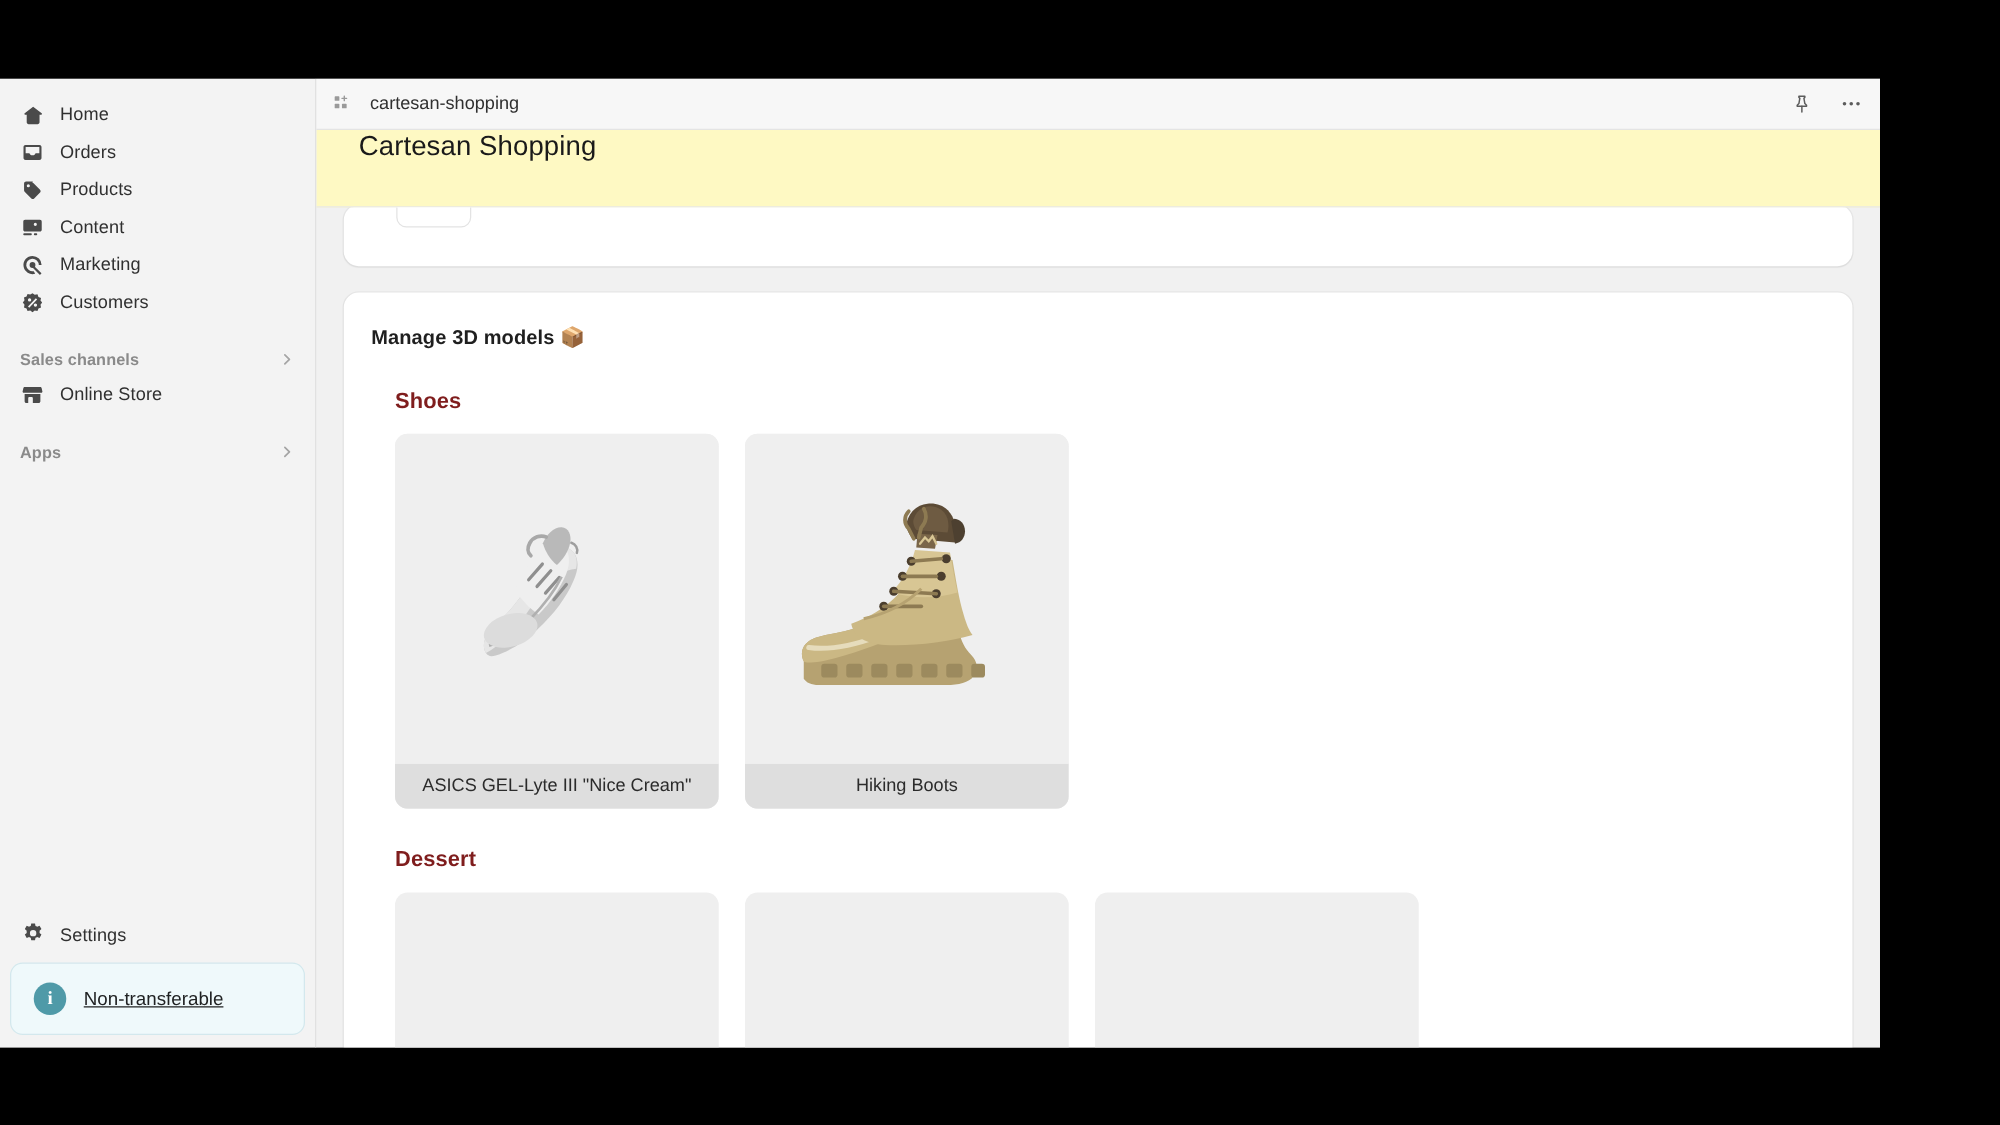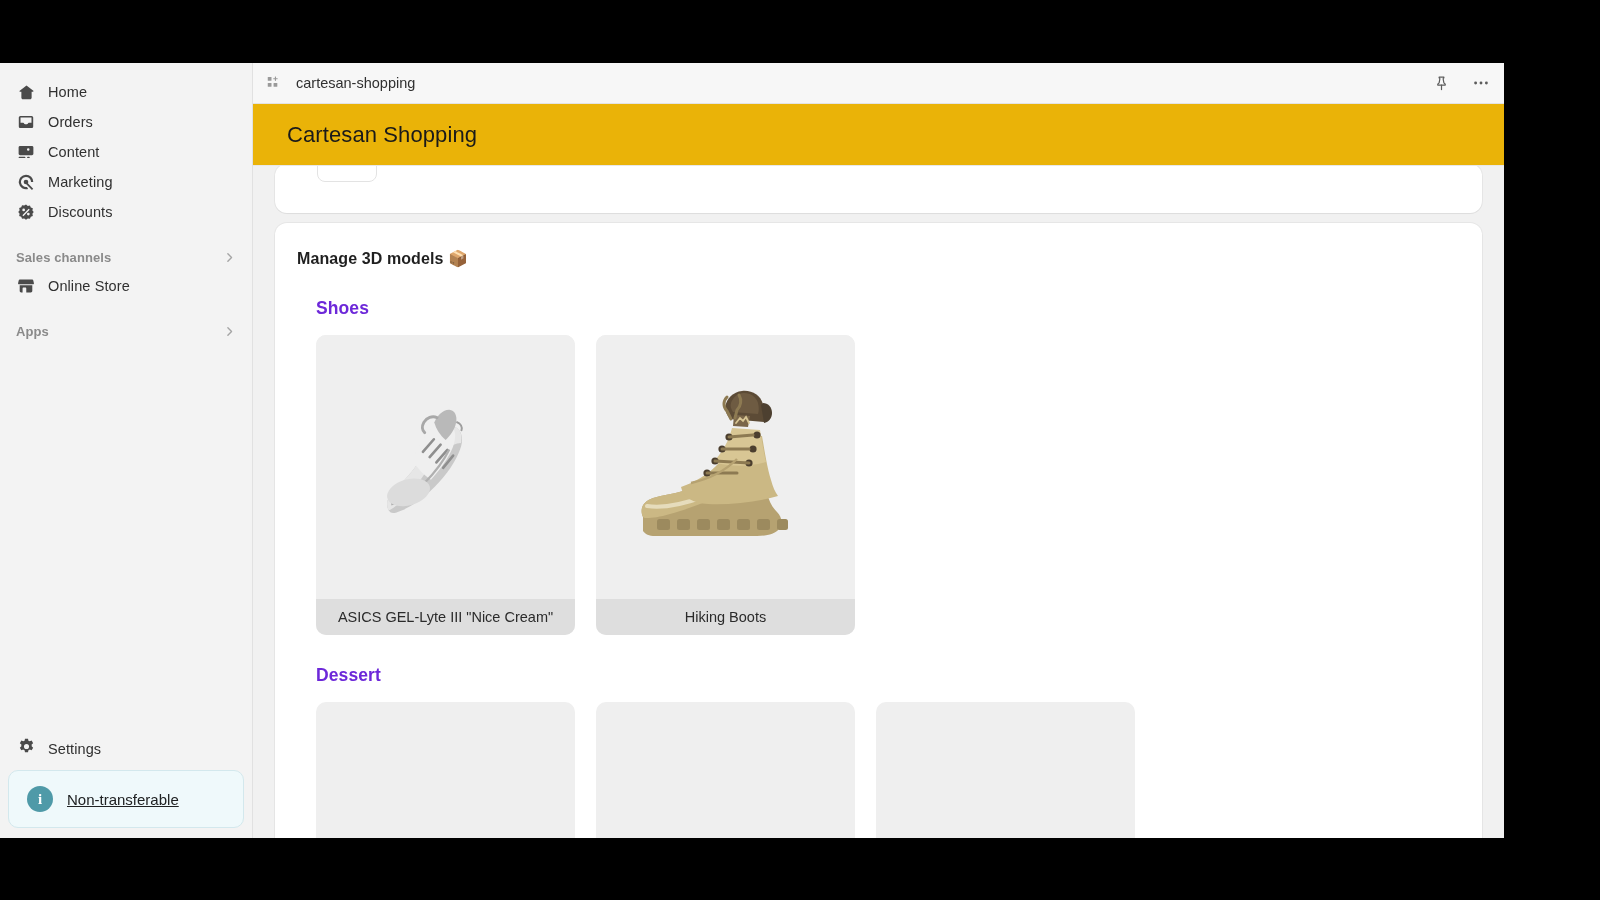--- a/index.html
+++ b/index.html
@@ -129,23 +129,23 @@
   .topbar-title { font-size: 14.5px; color: #303030; }
   .topbar-right {
     margin-left: auto;
     display: flex; align-items: center; gap: 22px;
     color: #5c5c5c;
   }
   .icon-btn { display: flex; align-items: center; cursor: pointer; }
 
   .pagehead {
     height: 62px;
-    background: #eab308;
+    background: #fef9c3;
     border-bottom: 1px solid #e8e8e8;
-    display: flex; align-items: center;
+    display: flex; align-items: flex-start;
     padding-left: 34px;
     flex: 0 0 62px;
   }
   .pagehead h1 {
     font-size: 22px;
     font-weight: normal;
     color: #1a1a1a;
     letter-spacing: 0.1px;
   }
 
@@ -172,36 +172,36 @@
   }
   .ghost-btn {
     position: absolute;
     left: 42px; top: -18px;
     width: 60px; height: 36px;
     background: #ffffff;
     border: 1px solid #e3e3e3;
     border-radius: 8px;
   }
 
-  .card-main { margin-top: 10px; padding: 26px 22px 20px 22px; }
+  .card-main { margin-top: 21px; padding: 26px 22px 20px 22px; }
 
   .card-title {
     font-size: 16px;
     font-weight: bold;
     color: #1f1f1f;
     letter-spacing: 0.1px;
     margin-left: 0px;
   }
   .emoji { font-size: 16px; }
 
   .group { margin-top: 30px; }
   .group-title {
     font-size: 17.5px;
     font-weight: bold;
-    color: #6d28d9;
+    color: #7f1d1d;
     letter-spacing: 0.1px;
     margin-left: 19px;
   }
 
   .tiles {
     display: flex;
     gap: 21px;
     margin-top: 16px;
     margin-left: 19px;
   }
@@ -257,20 +257,28 @@
 
       <div class="nav-item">
         <span class="nav-icon">
           <svg width="18" height="18" viewBox="0 0 20 20" fill="currentColor">
               <path d="M3.8 3.3h12.4c1 0 1.8.8 1.8 1.8v9.8c0 1-.8 1.8-1.8 1.8H3.8c-1 0-1.8-.8-1.8-1.8V5.1c0-1 .8-1.8 1.8-1.8zm.1 1.8v5.6h3a.9.9 0 0 1 .85.62c.25.74.72 1.18 2.25 1.18s2-.44 2.25-1.18A.9.9 0 0 1 13.1 10.7h3V5.1H3.9z"></path>
             </svg>
         </span>
         <span class="nav-label">Orders</span>
       </div>
 
+      <div class="nav-item">
+        <span class="nav-icon">
+          <svg width="18" height="18" viewBox="0 0 20 20" fill="currentColor">
+              <path d="M10.2 2.5H4.3c-1 0-1.8.8-1.8 1.8v5.9c0 .5.2.9.5 1.3l6 6c.7.7 1.8.7 2.5 0l5.2-5.2c.7-.7.7-1.8 0-2.5l-6-6c-.4-.3-.8-.5-1.3-.5H10.2zM6.3 7.6a1.4 1.4 0 1 1 0-2.8 1.4 1.4 0 0 1 0 2.8z"></path>
+            </svg>
+        </span>
+        <span class="nav-label">Products</span>
+      </div>
 
 
       <div class="nav-item">
         <span class="nav-icon">
           <svg width="18" height="18" viewBox="0 0 20 20" fill="currentColor">
               <path d="M3.4 3.2h13.2c.9 0 1.6.7 1.6 1.6v7.1c0 .9-.7 1.6-1.6 1.6H3.4c-.9 0-1.6-.7-1.6-1.6V4.8c0-.9.7-1.6 1.6-1.6zm9.1 2.6a1.4 1.4 0 1 0 0 2.8 1.4 1.4 0 0 0 0-2.8zM4 11.6l2.6-3 1.9 2.1 1.8-1.4 3.5 2.3H4z"></path>
               <rect x="1.8" y="15.2" width="7.6" height="1.6" rx="0.8"></rect>
               <rect x="11.2" y="15.2" width="3" height="1.6" rx="0.8"></rect>
             </svg>
         </span>
@@ -289,21 +297,21 @@
         </span>
         <span class="nav-label">Marketing</span>
       </div>
 
       <div class="nav-item">
         <span class="nav-icon">
           <svg width="18" height="18" viewBox="0 0 20 20" fill="currentColor">
               <path d="M10 1.7 12 3.2l2.4-.5.9 2.3 2.3.9-.5 2.4L18.6 10 17.1 12l.5 2.4-2.3.9-.9 2.3-2.4-.5L10 18.6 8 17.1l-2.4.5-.9-2.3-2.3-.9.5-2.4L1.4 10l1.5-2-.5-2.4 2.3-.9.9-2.3L8 2.9 10 1.7zM7.4 6.2a1.5 1.5 0 1 0 0 3 1.5 1.5 0 0 0 0-3zm5.2 4.6a1.5 1.5 0 1 0 0 3 1.5 1.5 0 0 0 0-3zM13 6.3l-7 7.3 1.1 1.1 7-7.3L13 6.3z" fill-rule="evenodd"></path>
             </svg>
         </span>
-        <span class="nav-label">Discounts</span>
+        <span class="nav-label">Customers</span>
       </div>
 
       <div class="nav-gap"></div>
 
       <div class="section-head">
         <span class="section-title">Sales channels</span>
         <span class="chev">
           <svg width="13" height="13" viewBox="0 0 16 16" fill="none" stroke="currentColor" stroke-width="1.7" stroke-linecap="round" stroke-linejoin="round">
               <path d="M6 3.5 10.5 8 6 12.5"></path>
             </svg>

